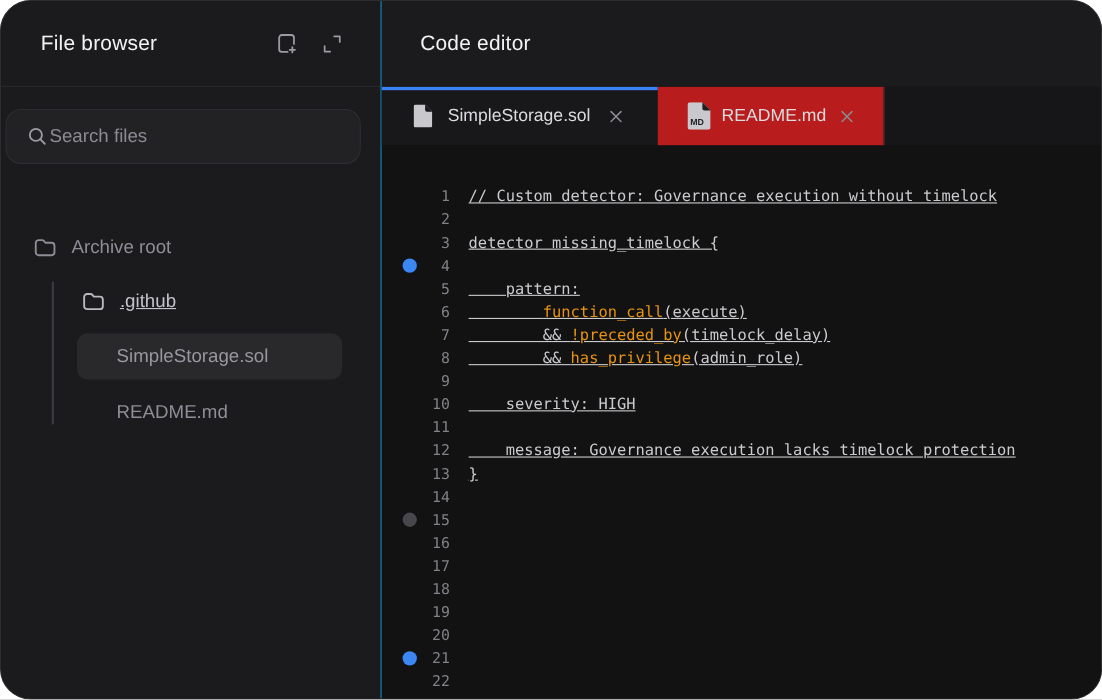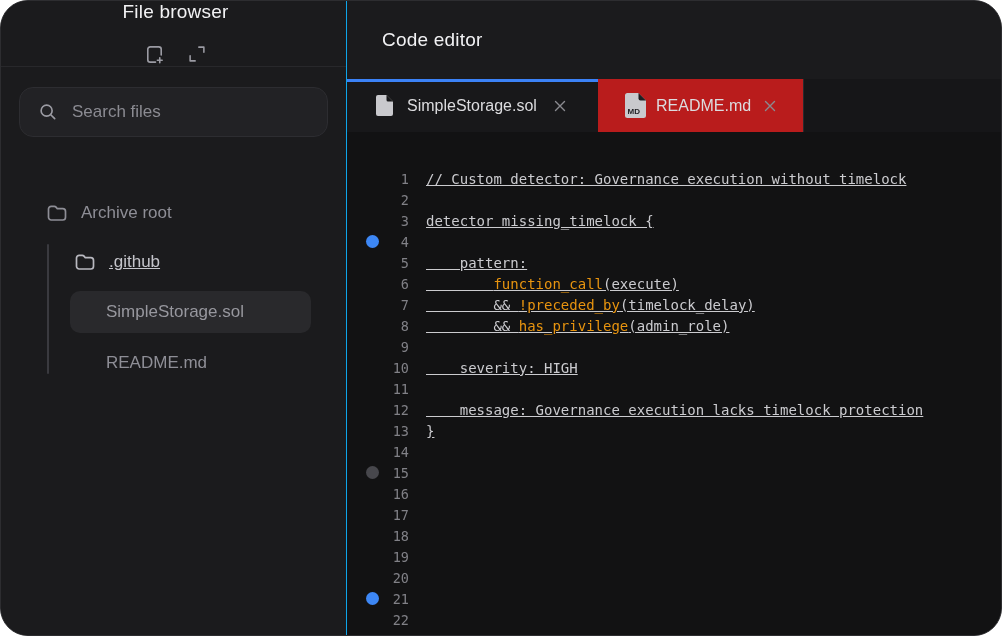--- a/index.html
+++ b/index.html
@@ -16,55 +16,54 @@
     border:1px solid #2d2d30;
     border-radius:28px;
     overflow:hidden;
   }
   
   .sidebar {
     position:absolute; left:0; top:0; bottom:0; width:345px;
     background:#1b1b1d;
   }
   .sidebar-header {
-    height:66px; display:flex; align-items:center;
+    height:78px; display:flex; align-items:center;
     padding:0 32px 0 36px;
     border-bottom:1px solid #28282b;
-    flex-direction:column;
   }
   .sidebar-title { flex:1; font-size:19px; font-weight:500; color:#f2f2f4; letter-spacing:.2px; }
   .header-actions { display:flex; gap:18px; align-items:center; }
   .icon-btn {
     background:none; border:none; padding:0; cursor:pointer;
     width:24px; height:24px; color:#9b9ba3; display:flex; align-items:center; justify-content:center;
   }
   .icon-btn svg { display:block; }
   .search-box {
-    margin:20px 18px 0 18px; height:50px;
+    margin:20px 18px 0 4px; height:50px;
     background:#222225; border:1px solid #2d2d31; border-radius:14px;
-    display:flex; align-items:center; gap:13px; padding:0 17px;
+    display:flex; align-items:center; padding:0 17px;
   }
   .search-icon { color:#9b9ba3; display:flex; }
   .search-input {
     flex:1; background:transparent; border:none; outline:none;
     font-size:17px; color:#d5d5d8; font-family:"Liberation Sans", sans-serif;
   }
   .search-input::placeholder { color:#8b8b92; }
   .tree { margin-top:56px; position:relative; }
   .tree-children { position:relative; }
   .tree-children::before {
     content:""; position:absolute; left:46px; top:2px; bottom:10px;
     width:2px; background:#3a3a3f; border-radius:1px;
   }
   .tree-row {
     display:flex; align-items:center; gap:12px;
     height:40px; margin-bottom:9px;
     font-size:17px; color:#8e8e96; cursor:pointer;
   }
-  .tree-row.level-0 { padding-left:44px; }
+  .tree-row.level-0 { padding-left:28px; }
   .tree-row.level-1 { padding-left:72px; color:#c4c4ca;text-decoration:underline; }
   .tree-row.level-2 { margin-left:69px; width:241px; padding-left:36px; height:42px; border-radius:10px; }
   .tree-row.selected { background:#29292c; color:#97979e; }
   .tree-icon { display:flex; color:currentColor; }
   .tree-row.level-1 .tree-icon { color:#b9b9c0; }
   
   .editor {
     position:absolute; left:345px; top:0; right:0; bottom:0;
     border-left:1px solid #0ea5e9;
     display:flex; flex-direction:column;

